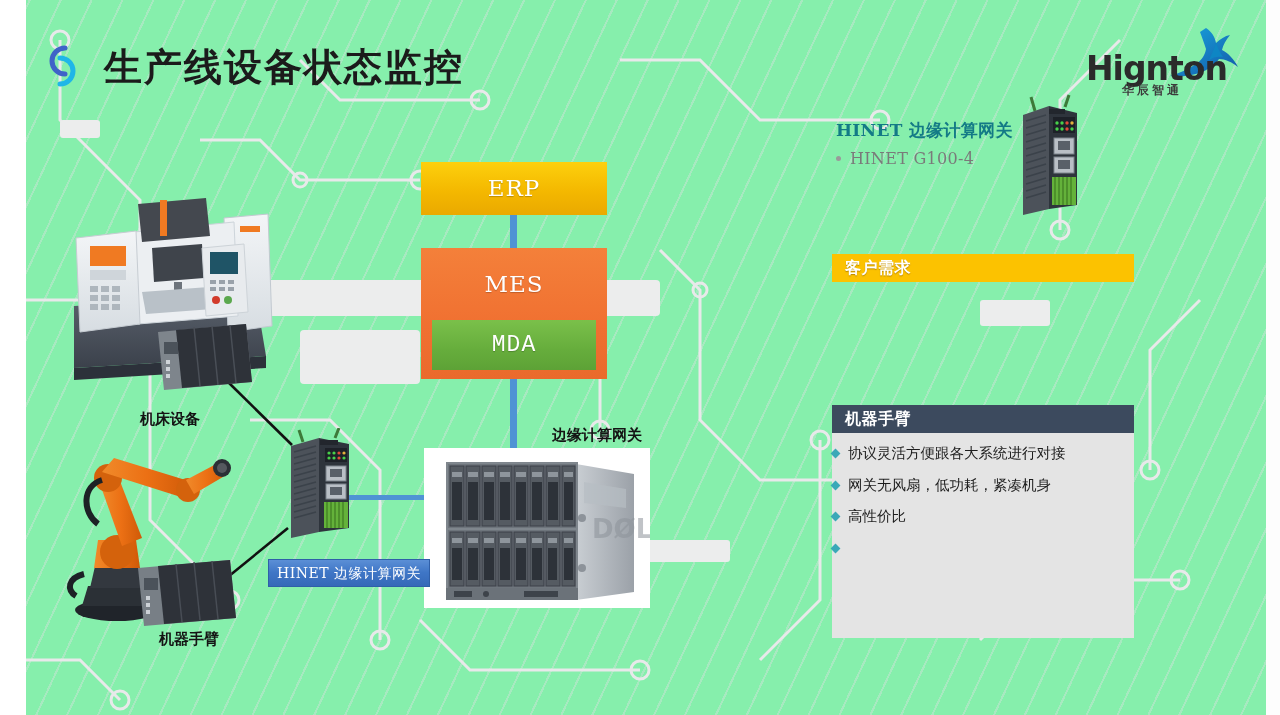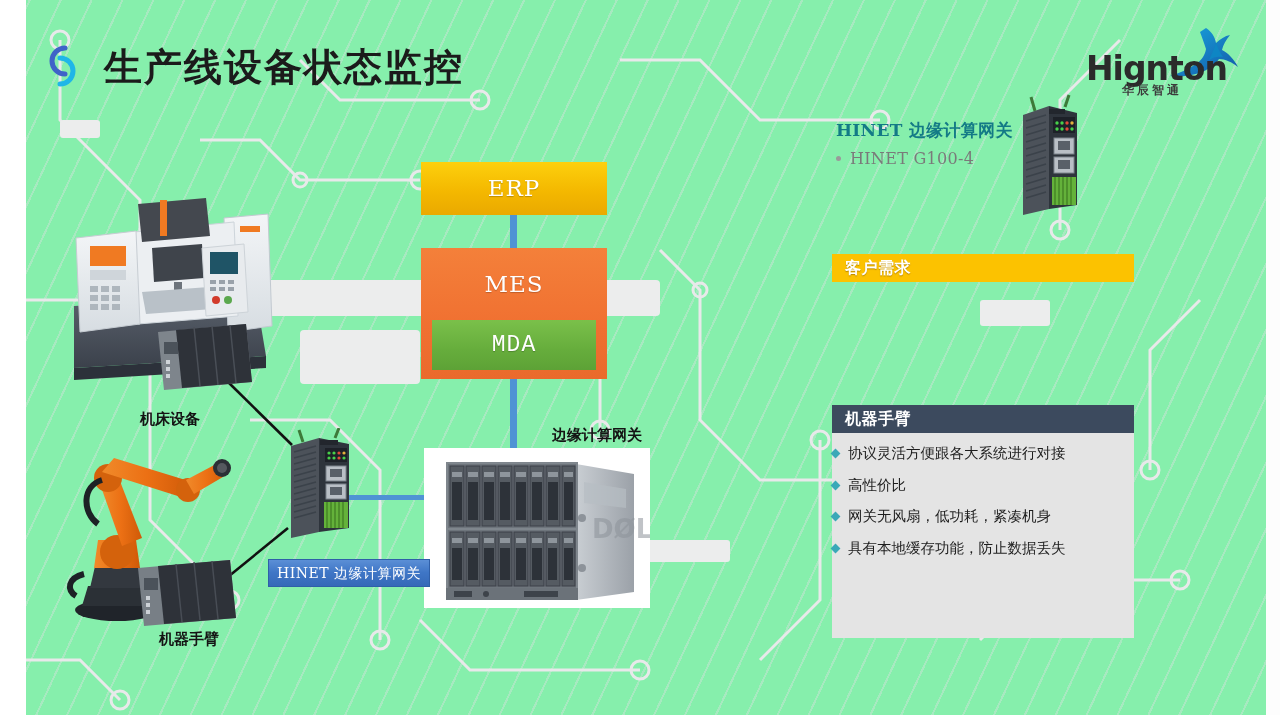--- a/index.html
+++ b/index.html
@@ -580,26 +580,25 @@
   <div class="adv-tail"></div>
   <div class="panel panel-adv">
     <div class="panel-head head-navy">机器手臂</div>
     <div class="panel-body alt adv-body">
       <div class="bullet-row">
         <span class="bullet-dia"></span>
         <span class="bullet-txt">协议灵活方便跟各大系统进行对接</span>
       </div>
       <div class="bullet-row">
         <span class="bullet-dia"></span>
+        <span class="bullet-txt">网关无风扇，低功耗，紧凑机身</span>
+      </div>
+      <div class="bullet-row">
+        <span class="bullet-dia"></span>
         <span class="bullet-txt">高性价比</span>
       </div>
       <div class="bullet-row">
         <span class="bullet-dia"></span>
-        <span class="bullet-txt">网关无风扇，低功耗，紧凑机身</span>
-      </div>
-      <div class="bullet-row">
-        <span class="bullet-dia"></span>
-        <span class="bullet-txt">具有本地缓存功能，防止数据丢失</span>
       </div>
     </div>
   </div>
 
 </div>
 
 </body></html>

